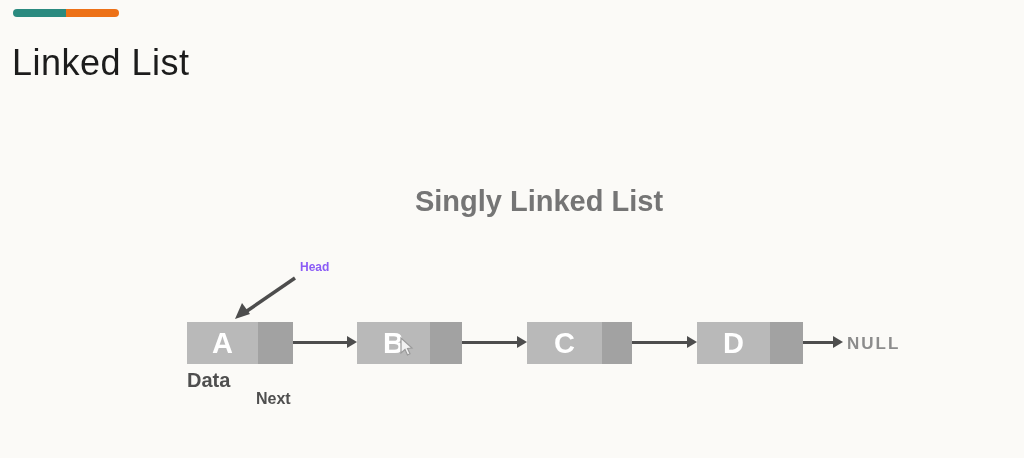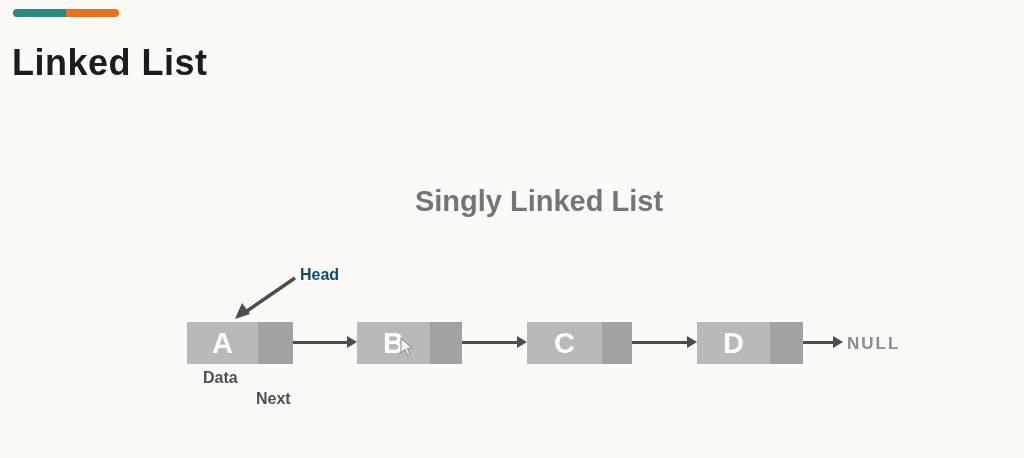--- a/index.html
+++ b/index.html
@@ -15,21 +15,21 @@
   .accent-bar {
     position:absolute; left:13px; top:9px;
     width:106px; height:8px; border-radius:4px;
     display:flex; overflow:hidden;
   }
   .accent-bar .teal   { width:50%; height:100%; background:#2a8a7f; }
   .accent-bar .orange { width:50%; height:100%; background:#ed7117; }
 
   .page-title {
     position:absolute; left:12px; top:42px;
-    font-size:36px; font-weight:700; color:#1c1c1c;
+    font-size:36px; font-weight:400; color:#1c1c1c;
     letter-spacing:0.5px;
     text-align:center;
   }
 
   
   .diagram-title {
     position:absolute; left:0; top:185px; width:1078px;
     text-align:center;
     font-size:29px; font-weight:700; color:#757575;
   }
@@ -75,28 +75,28 @@
   .arrow-cd   { left:632px; width:56px; }
   .arrow-null { left:803px; width:31px; }
 
   .null-label {
     position:absolute; left:847px; top:334px;
     font-size:17px; font-weight:800; color:#8c8c8c;
     letter-spacing:2px;
   }
 
   .head-label {
-    position:absolute; left:300px; top:266px;
-    font-size:16px; font-weight:800; color:#0c4a6e;
+    position:absolute; left:300px; top:260px;
+    font-size:12px; font-weight:800; color:#8b5cf6;
   }
   .head-arrow-svg { position:absolute; left:225px; top:265px; }
 
   .data-label {
     position:absolute; left:187px; top:369px;
-    font-size:16px; font-weight:800; color:#4f4f4f;margin-left:16px;
+    font-size:20px; font-weight:800; color:#4f4f4f;
   }
   .next-label {
     position:absolute; left:256px; top:369px;
     font-size:16px; font-weight:800; color:#4f4f4f;margin-top:21px;
   }
 
   .cursor-svg { position:absolute; left:397px; top:336px; }
 </style>
 </head>
 <body>

